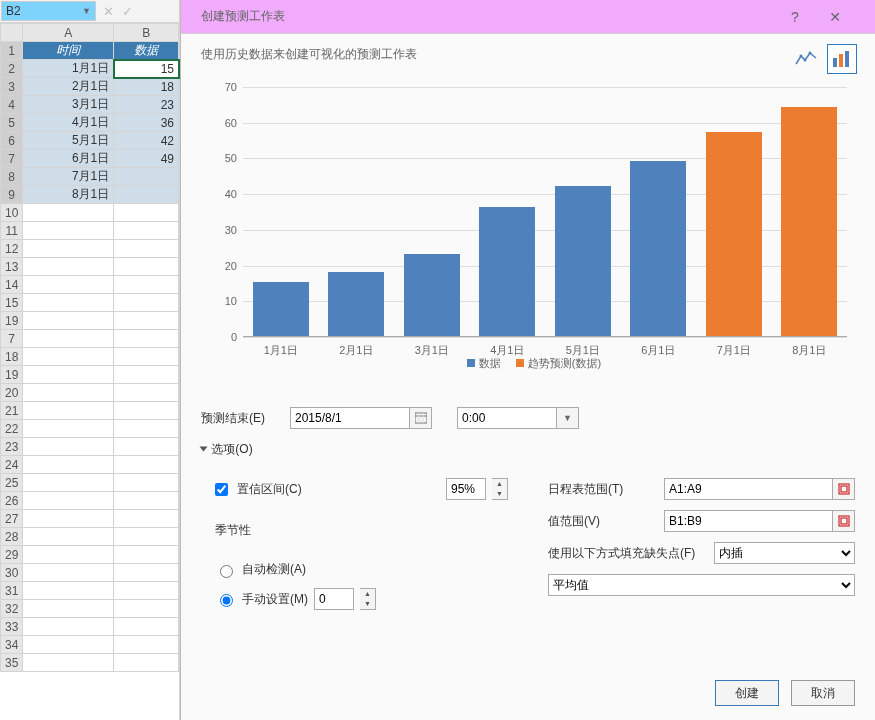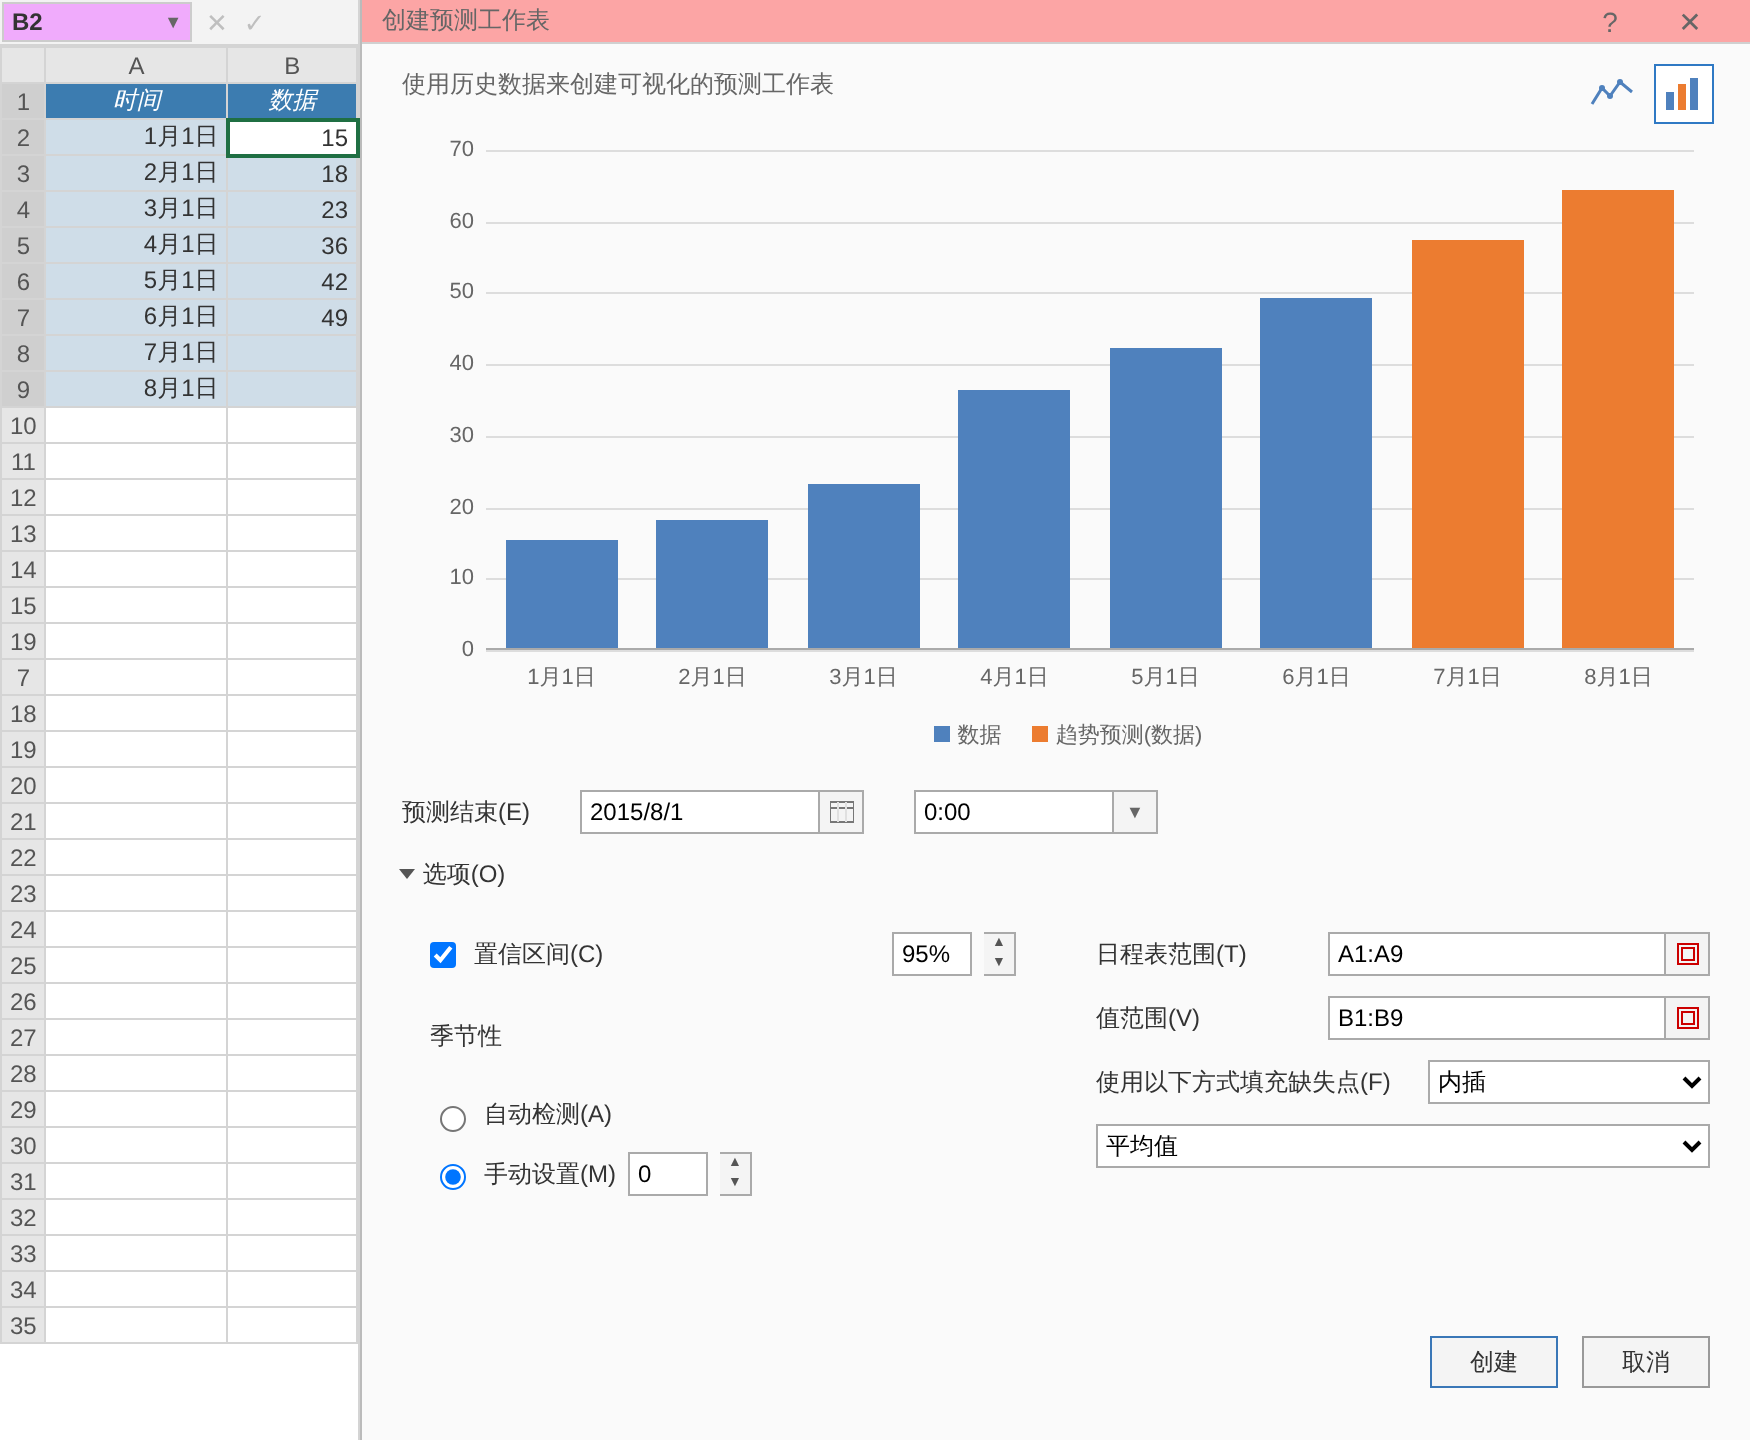--- a/index.html
+++ b/index.html
@@ -1,48 +1,48 @@
 <!DOCTYPE html>
 <html><head>
 <meta charset="utf-8">
 <style>
   * { box-sizing: border-box; }
   body { margin:0; padding:0; font-family:"Microsoft YaHei","Segoe UI",Arial,sans-serif; font-size:12px; color:#333; background:#fff; width:875px; height:720px; overflow:hidden; }
   
   .sheet-area { position:absolute; left:0; top:0; width:180px; height:720px; background:#fff; border-right:1px solid #d4d4d4; }
   .namebox-bar { height:23px; display:flex; align-items:stretch; border-bottom:1px solid #d4d4d4; background:#f3f3f3; }
-  .namebox { width:95px; display:flex; align-items:center; padding:0 4px; background:#f0abfc; border:1px solid #ccc; margin:1px; font-size:12px; justify-content:space-between;font-weight:bold; }
+  .namebox { width:95px; display:flex; align-items:center; padding:0 4px; background:#7dd3fc; border:1px solid #ccc; margin:1px; font-size:12px; justify-content:space-between; }
   .fx-buttons { display:flex; align-items:center; padding:0 6px; gap:8px; color:#bfbfbf; font-size:13px; }
   .sheet-grid { font-size:12px; }
   .sheet-grid table { border-collapse:collapse; width:100%; }
   .sheet-grid th, .sheet-grid td { border:1px solid #d4d4d4; height:18px; padding:0 4px; font-weight:normal; text-align:right; }
   .sheet-grid th { background:#e6e6e6; text-align:center; color:#555; }
   .rowhdr { width:22px; text-align:center !important; background:#e6e6e6; color:#555; }
   .sel th { background:#cfcfcf; }
   .seldata { background:#cfdde8; }
   .seldata.hdrcell { color:#fff; background:#3c7cb0; text-align:center;font-style:italic; }
   .outline-sel { outline:2px solid #1f6f43; outline-offset:-1px; }
   
   .dialog { position:absolute; left:180px; top:0; width:695px; height:720px; border-left:1px solid #bbb; background:#fafafa; }
-  .titlebar { height:22px; display:flex; align-items:center; padding:0 10px; background:#fca5a5; border-bottom:1px solid #d0d0d0; color:#666; }
+  .titlebar { height:34px; display:flex; align-items:center; padding:0 20px; background:#f0abfc; border-bottom:1px solid #d0d0d0; color:#666; }
   .titlebar .spacer { flex:1; }
   .titlebar .winbtn { width:40px; text-align:center; font-size:14px; color:#666; }
   .dlgbody { padding:12px 20px 10px 20px; position:relative; height:calc(100% - 30px); }
   .subtitle { color:#666; }
   .charttype-btns { position:absolute; right:18px; top:10px; display:flex; gap:6px; }
   .ct-btn { width:30px; height:30px; border:1px solid transparent; display:flex; align-items:center; justify-content:center; }
   .ct-btn.active { border:1px solid #2f79c4; background:#fff; }
   
   .chart { margin-top:24px; height:300px; position:relative; }
   .plot { position:absolute; left:42px; top:0; right:8px; height:250px; border-bottom:1px solid #aaa; }
   .gridline { position:absolute; left:0; right:0; border-top:1px solid #ddd; }
   .ylabel { position:absolute; left:0; width:36px; text-align:right; font-size:11px; color:#666; transform:translateY(-50%); }
   .bar { position:absolute; bottom:0; width:56px; }
   .xlabel { position:absolute; top:256px; font-size:11px; color:#666; width:60px; text-align:center; }
-  .legend { position:absolute; bottom:0; left:0; right:0; text-align:center; font-size:11px; color:#666; }
+  .legend { position:absolute; bottom:16px; left:0; right:0; text-align:center; font-size:11px; color:#666; }
   .legend span.sw { display:inline-block; width:8px; height:8px; margin:0 4px 0 12px; }
   
   .formrow { margin-top:20px; display:flex; align-items:center; gap:25px; }
   .options-area { margin-top:12px; }
   .collapser { color:#333; }
   input[type=text].fld { height:22px; border:1px solid #aaa; padding:0 4px; font-size:12px; background:#fff; }
   .fld-wide { width:120px; }
   .date-wrap, .time-wrap { display:inline-flex; align-items:stretch; }
   .pickbtn { width:22px; height:22px; border:1px solid #aaa; border-left:none; display:flex; align-items:center; justify-content:center; background:#f4f4f4; font-size:10px; color:#555; }
   .spinner { width:40px; }

